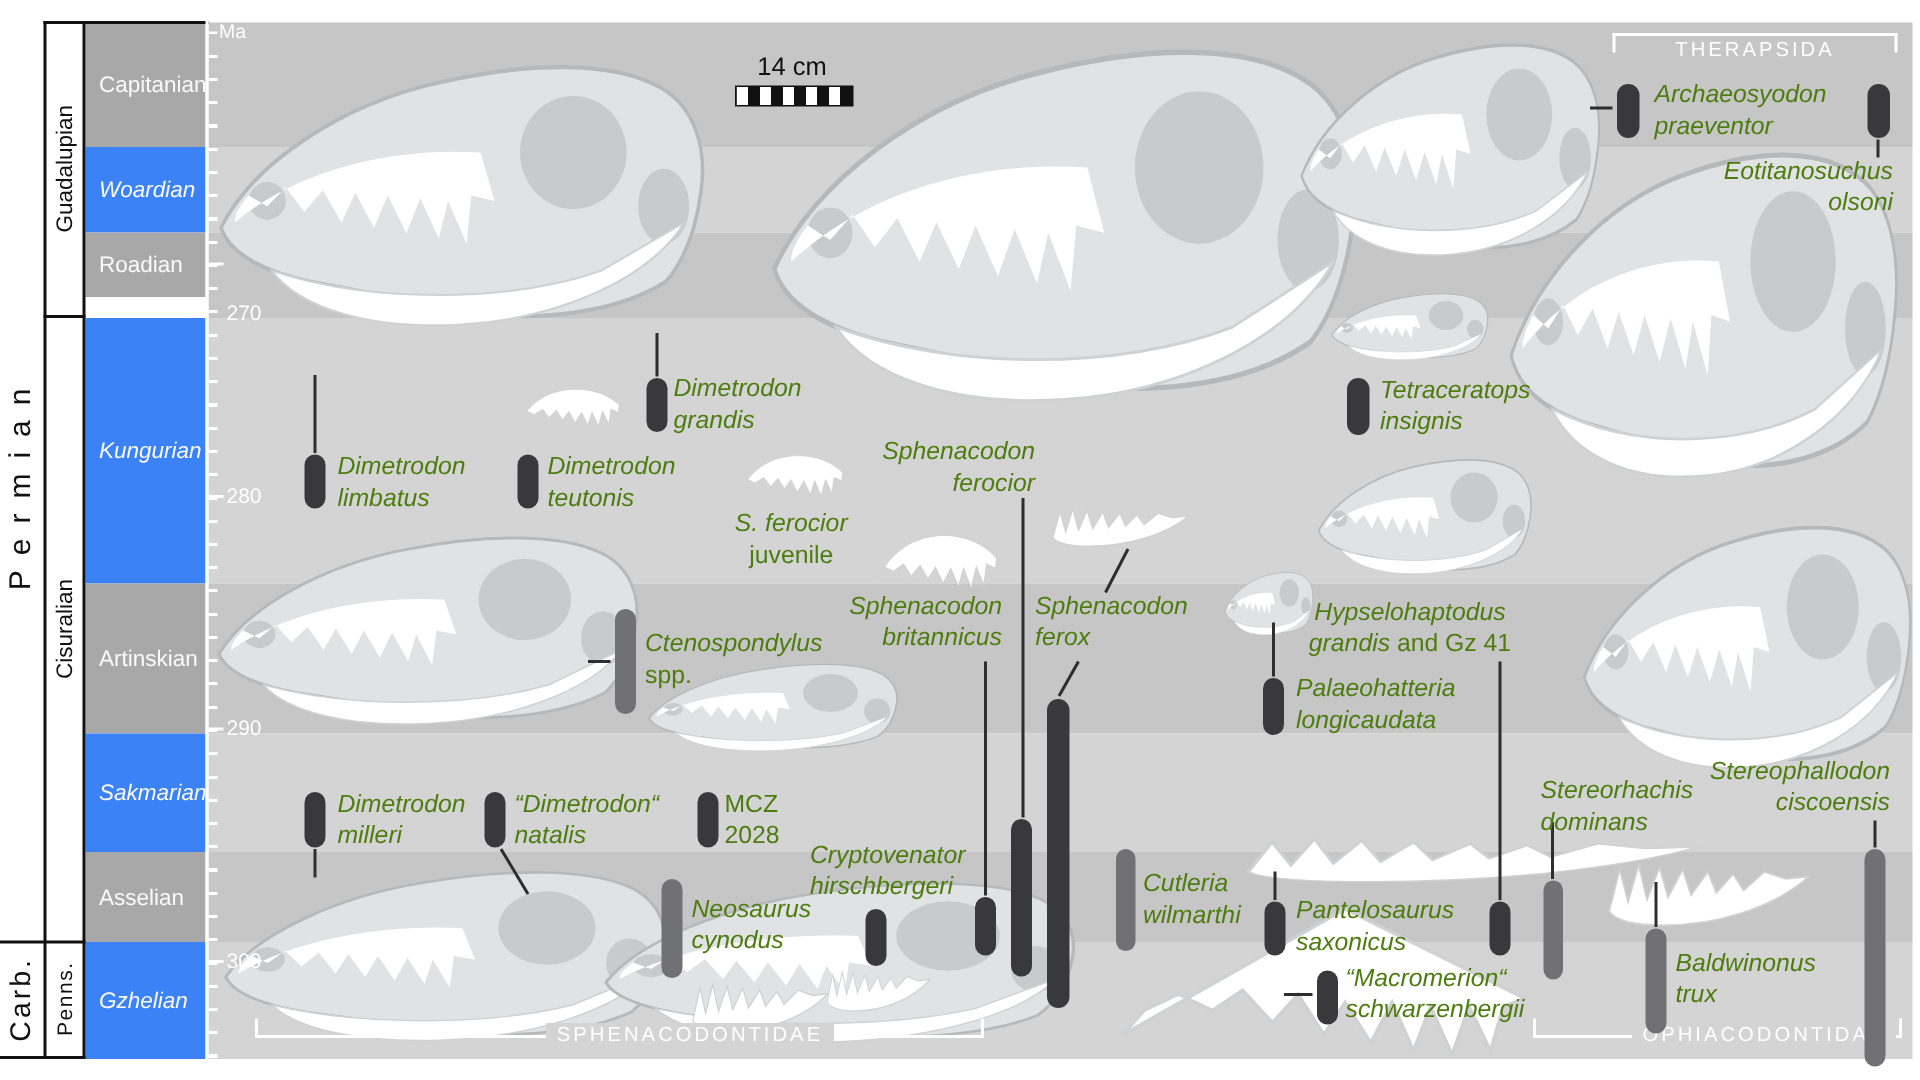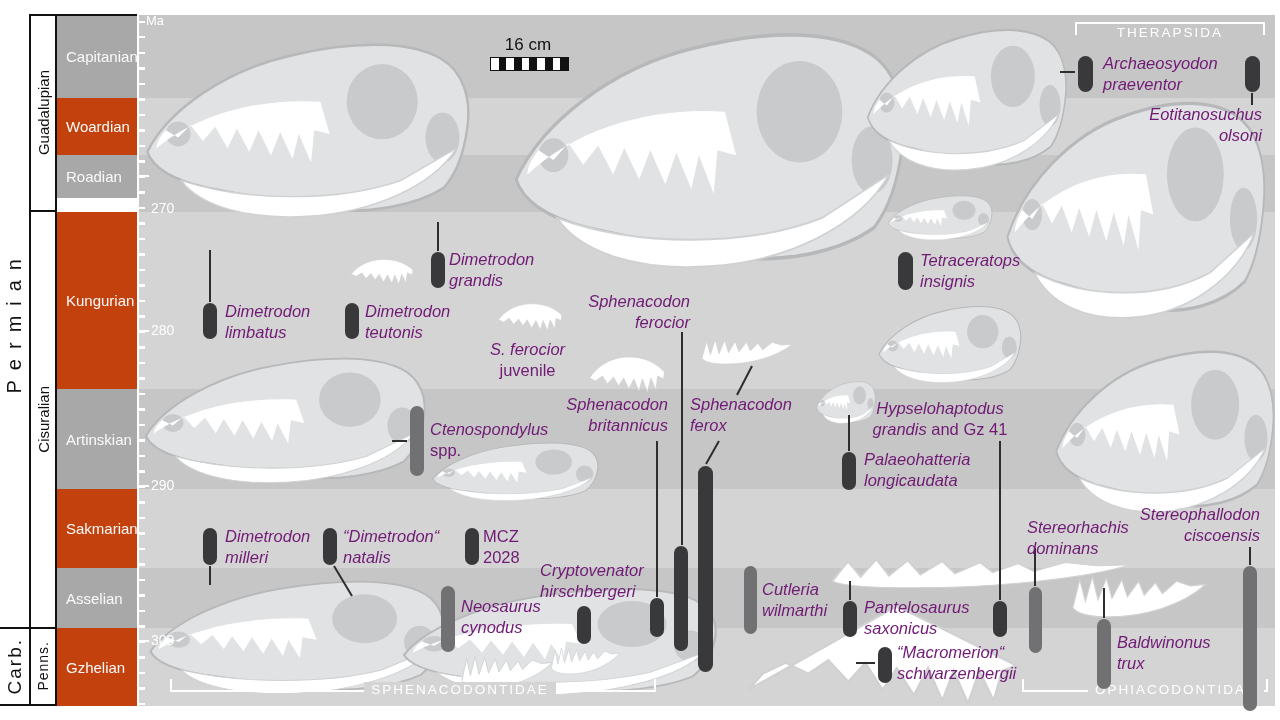--- a/index.html
+++ b/index.html
@@ -3,39 +3,39 @@
 <meta charset="utf-8">
 <style>
   html,body{margin:0;padding:0;background:#fff;}
   .fig{position:relative;width:1280px;height:720px;background:#fff;overflow:hidden;
        font-family:"Liberation Sans","DejaVu Sans",sans-serif;}
   .abs{position:absolute;}
   
   .sband{position:absolute;left:57px;width:80px;display:flex;align-items:center;padding-left:9px;
          box-sizing:border-box;color:#fafafa;font-size:15px;}
   .mband{position:absolute;left:139px;width:1136px;}
-  .sdark{background:#a8a8a8;} .slight{background:#c2410c;}
+  .sdark{background:#a8a8a8;} .slight{background:#3b82f6;font-style:italic;}
   .mdark{background:#c6c6c6;} .mlight{background:#d4d4d4;}
   
   .vwrap{position:absolute;display:flex;align-items:center;justify-content:center;}
   .vtext{writing-mode:vertical-rl;transform:rotate(180deg);color:#111;white-space:nowrap;}
   .blkline{position:absolute;background:#111;}
   
   .axline{position:absolute;left:137px;top:14px;width:2px;height:692px;background:#fff;}
   .ticks{position:absolute;left:139px;top:21px;width:6px;height:685px;
          background:repeating-linear-gradient(to bottom,#fff 0,#fff 2px,transparent 2px,transparent 15.5px);}
   .majtick{position:absolute;left:139px;width:10px;height:2px;background:#fff;}
   .ticklab{position:absolute;left:151px;color:#fff;font-size:14px;}
   
   .pill{position:absolute;width:14px;border-radius:8px;background:#39393b;}
   .pill.g{background:#717173;}
   .conn{position:absolute;width:2px;background:#2e2e2e;}
   .dashc{position:absolute;height:2px;background:#2e2e2e;}
   
-  .taxon{position:absolute;font-style:italic;font-size:16.5px;line-height:20.5px;color:#701a75;}
+  .taxon{position:absolute;font-style:italic;font-size:16.5px;line-height:20.5px;color:#4d7c0f;}
   .taxon .rom{font-style:normal;}
   .t-r{text-align:right;} .t-c{text-align:center;}
   .taxon span{display:block;}
   .taxon .inl{display:inline;}
   
   .brline{position:absolute;height:2px;background:#fff;}
   .brtick{position:absolute;width:2px;background:#fff;}
   .cladelab{position:absolute;color:#fff;font-size:13.5px;letter-spacing:2px;text-align:center;}
   .cladelab i{font-style:normal;background:#d4d4d4;padding:0 7px;}
   
@@ -159,21 +159,21 @@
   <div class="ticklab" style="top:13px;left:146px;font-size:13px;">Ma</div>
   <div class="majtick" style="top:175px;"></div>
   <div class="majtick" style="top:330px;"></div>
   <div class="majtick" style="top:485px;"></div>
   <div class="majtick" style="top:640px;"></div>
   <div class="ticklab" style="top:167px;margin-top:33px;">270</div>
   <div class="ticklab" style="top:322px;">280</div>
   <div class="ticklab" style="top:477px;">290</div>
   <div class="ticklab" style="top:632px;">300</div>
 
-  <div class="sbarlab">16 cm</div>
+  <div class="sbarlab">14 cm</div>
   <div class="sbar"></div>
 
   <div class="brline" style="left:1075px;top:22px;width:190px;"></div>
   <div class="brtick" style="left:1075px;top:22px;height:13px;"></div>
   <div class="brtick" style="left:1263px;top:22px;height:13px;"></div>
   <div class="cladelab" style="left:1075px;top:25px;width:190px;"><i style="background:none;padding:0;">THERAPSIDA</i></div>
 
   <div class="brline" style="left:170px;top:690px;width:486px;"></div>
   <div class="brtick" style="left:170px;top:679px;height:13px;"></div>
   <div class="brtick" style="left:654px;top:679px;height:13px;"></div>

